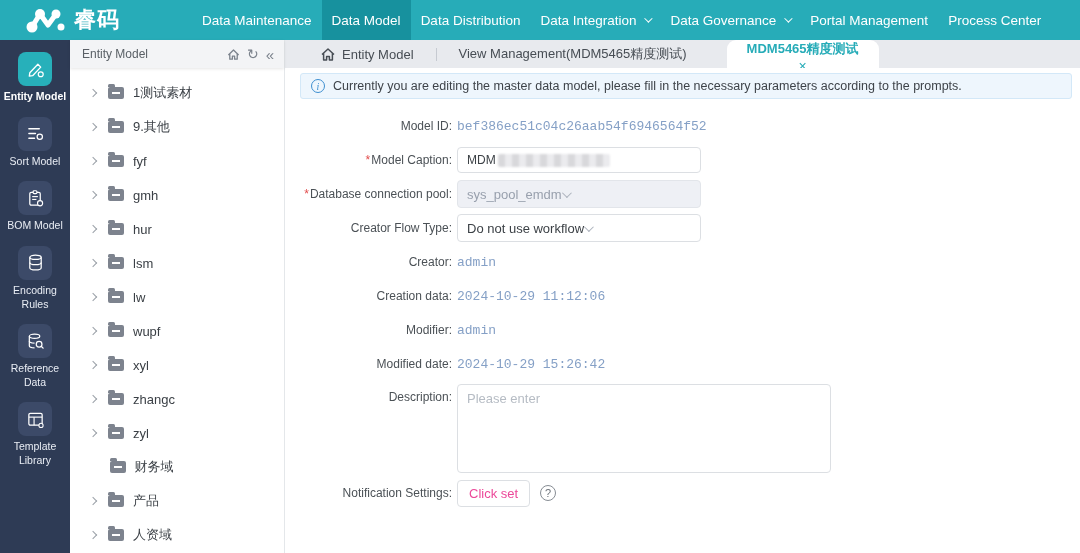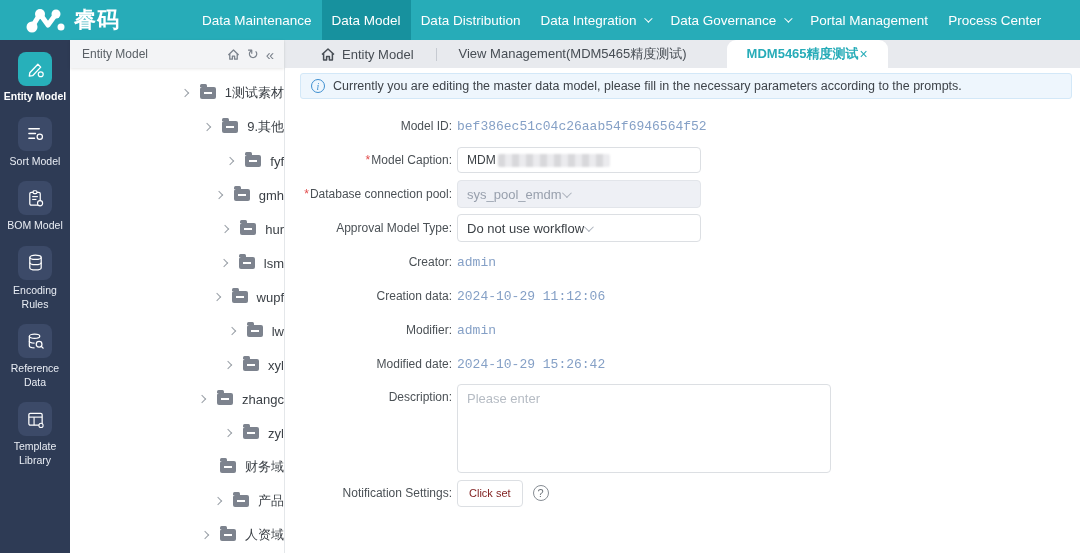--- a/index.html
+++ b/index.html
@@ -26,35 +26,35 @@
   .side-label { color:#e9edf4; font-size:10.5px; text-align:center; margin-top:4px; line-height:1.3; width:64px; }
   .side-item.active .side-label { color:#fff; font-weight:700; }
 
   
   .treepanel { width:215px; border-right:1px solid #e4e7ea; display:flex; flex-direction:column; flex-shrink:0; background:#fff; }
   .tree-header { height:28px; background:#f3f4f6; box-shadow:0 1px 3px rgba(0,0,0,.10); display:flex; align-items:center; padding:0 10px 0 12px; flex-shrink:0; position:relative; z-index:2; }
   .tree-title { font-size:12px; color:#5a6066; flex:1; }
   .tree-tools { display:flex; align-items:center; gap:7px; color:#7b828c; }
   .tool { cursor:pointer; display:flex; align-items:center; font-size:14px; line-height:1; }
   .tree-list { flex:1; overflow:hidden; padding-top:8px; }
-  .tree-row { height:34px; display:flex; align-items:center; padding-left:20px; cursor:pointer;justify-content:flex-end; }
+  .tree-row { height:34px; display:flex; align-items:center; padding-left:20px; cursor:pointer; }
   .chev { width:6px; height:6px; border-right:1.5px solid #9aa0a8; border-bottom:1.5px solid #9aa0a8; transform:rotate(-45deg); margin-right:12px; flex-shrink:0; }
   .chev-spacer { width:7.5px; margin-right:12px; flex-shrink:0; }
   .folder { width:16px; height:12px; background:#7d838e; border-radius:2px; position:relative; margin-right:9px; flex-shrink:0; }
   .folder::before { content:""; position:absolute; top:-3px; left:0; width:7px; height:3px; background:#7d838e; border-radius:1.5px 1.5px 0 0; }
   .folder::after { content:""; position:absolute; top:5px; left:4px; width:8px; height:2px; background:#fff; }
   .tree-label { font-size:13px; color:#3b4046; white-space:nowrap; }
 
   
   .main { flex:1; display:flex; flex-direction:column; min-width:0; }
   .tabbar { height:28px; background:#e8eaee; display:flex; align-items:stretch; flex-shrink:0; }
   .tab { display:flex; align-items:center; font-size:13px; color:#474d54; cursor:pointer; }
   .tab-home { margin-left:36px; gap:7px; }
   .tab-sep { width:1px; height:13px; background:#c6cad1; align-self:center; margin:0 22px; }
-  .tab-active { margin-left:40px; background:#fff; border-radius:9px 9px 0 0; padding:0 20px; color:#27acb8; font-weight:700; gap:1px; }
+  .tab-active { margin-left:40px; background:#fff; border-radius:9px 9px 0 0; padding:0 20px; color:#27acb8; font-weight:700; gap:1px;flex-direction:column; }
   .tab-close { font-size:14px; font-weight:400; cursor:pointer; line-height:1; }
 
   .content { flex:1; background:#fff; padding:5px 8px 0 15px; overflow:hidden; }
   .notice { height:26px; background:#eef6fd; border:1px solid #d3e8f8; border-radius:3px; display:flex; align-items:center; padding-left:10px; gap:8px; }
   .info-icon { width:14px; height:14px; border:1px solid #3e8fd0; border-radius:50%; color:#3e8fd0; font-size:10px; display:flex; align-items:center; justify-content:center; font-family:"Liberation Serif",serif; font-style:italic; flex-shrink:0; }
   .notice-text { font-size:12.5px; color:#3e4349; }
 
   .form { margin-top:13px; }
   .row { display:flex; align-items:center; margin-bottom:6px; min-height:28px; }
   .row.tall { align-items:flex-start; }
@@ -64,21 +64,21 @@
   .ctrl { margin-left:5px; }
   .tin { width:244px; height:26px; border:1px solid #dcdfe3; border-radius:4px; padding:0 9px; font-size:12px; color:#3c4146; font-family:"Liberation Sans",sans-serif; display:flex; align-items:center; background:#fff; }
   input.tin { display:inline-block; }
   .redact { display:inline-block; width:112px; height:13px; margin-left:2px; border-radius:2px;
             background:repeating-linear-gradient(90deg,#d8d8db 0 7px,#ebebee 7px 14px); filter:blur(1.2px); }
   .select { width:244px; height:28px; border:1px solid #dcdfe3; border-radius:4px; padding:0 9px; font-size:13px; color:#3c4146; display:flex; align-items:center; justify-content:flex-start; background:#fff; cursor:pointer; }
   .select.disabled { background:#eef0f5; color:#98a0ad; border-color:#e2e5ea; cursor:not-allowed; }
   .sel-caret { width:7px; height:7px; border-right:1.5px solid #adb3bd; border-bottom:1.5px solid #adb3bd; transform:rotate(45deg) translateY(-2px); }
   textarea.tarea { width:374px; height:89px; border:1px solid #dcdfe3; border-radius:4px; padding:6px 9px; font-size:13px; color:#3c4146; font-family:"Liberation Sans",sans-serif; resize:none; }
   textarea.tarea::placeholder { color:#b6bcc4; }
-  .btn { height:27px; padding:0 11px; background:#fff; border:1px solid #dcdfe3; border-radius:4px; font-size:11px; color:#7f1d1d; cursor:pointer; font-family:"Liberation Sans",sans-serif; }
+  .btn { height:27px; padding:0 11px; background:#fff; border:1px solid #dcdfe3; border-radius:4px; font-size:13px; color:#ec4899; cursor:pointer; font-family:"Liberation Sans",sans-serif; }
   .q-icon { width:16px; height:16px; border:1.2px solid #878d94; border-radius:50%; color:#6d737a; font-size:11px; display:flex; align-items:center; justify-content:center; margin-left:10px; cursor:pointer; }
   .row-note { margin-top:2px; }
   svg { display:block; }
 </style>
 </head>
 <body>
 
 <div class="app">
 
   <div class="topbar">
@@ -240,26 +240,26 @@
             <span class="tree-label">hur</span>
           </div>
         <div class="tree-row">
             <span class="chev"></span>
             <span class="folder"></span>
             <span class="tree-label">lsm</span>
           </div>
         <div class="tree-row">
             <span class="chev"></span>
             <span class="folder"></span>
+            <span class="tree-label">lw</span>
+          </div>
+        <div class="tree-row">
+            <span class="chev"></span>
+            <span class="folder"></span>
             <span class="tree-label">wupf</span>
-          </div>
-        <div class="tree-row">
-            <span class="chev"></span>
-            <span class="folder"></span>
-            <span class="tree-label">lw</span>
           </div>
         <div class="tree-row">
             <span class="chev"></span>
             <span class="folder"></span>
             <span class="tree-label">xyl</span>
           </div>
         <div class="tree-row">
             <span class="chev"></span>
             <span class="folder"></span>
             <span class="tree-label">zhangc</span>
@@ -332,21 +332,21 @@
 
           <div class="row">
             <span class="lbl"><span class="req">*</span><span>Database connection pool:</span></span>
             <div class="ctrl select disabled">
               <span>sys_pool_emdm</span>
               <span class="sel-caret"></span>
             </div>
           </div>
 
           <div class="row">
-            <span class="lbl">Approval Model Type:</span>
+            <span class="lbl">Creator Flow Type:</span>
             <div class="ctrl select">
               <span>Do not use workflow</span>
               <span class="sel-caret"></span>
             </div>
           </div>
 
           <div class="row">
             <span class="lbl">Creator:</span>
             <span class="val">admin</span>
           </div>

